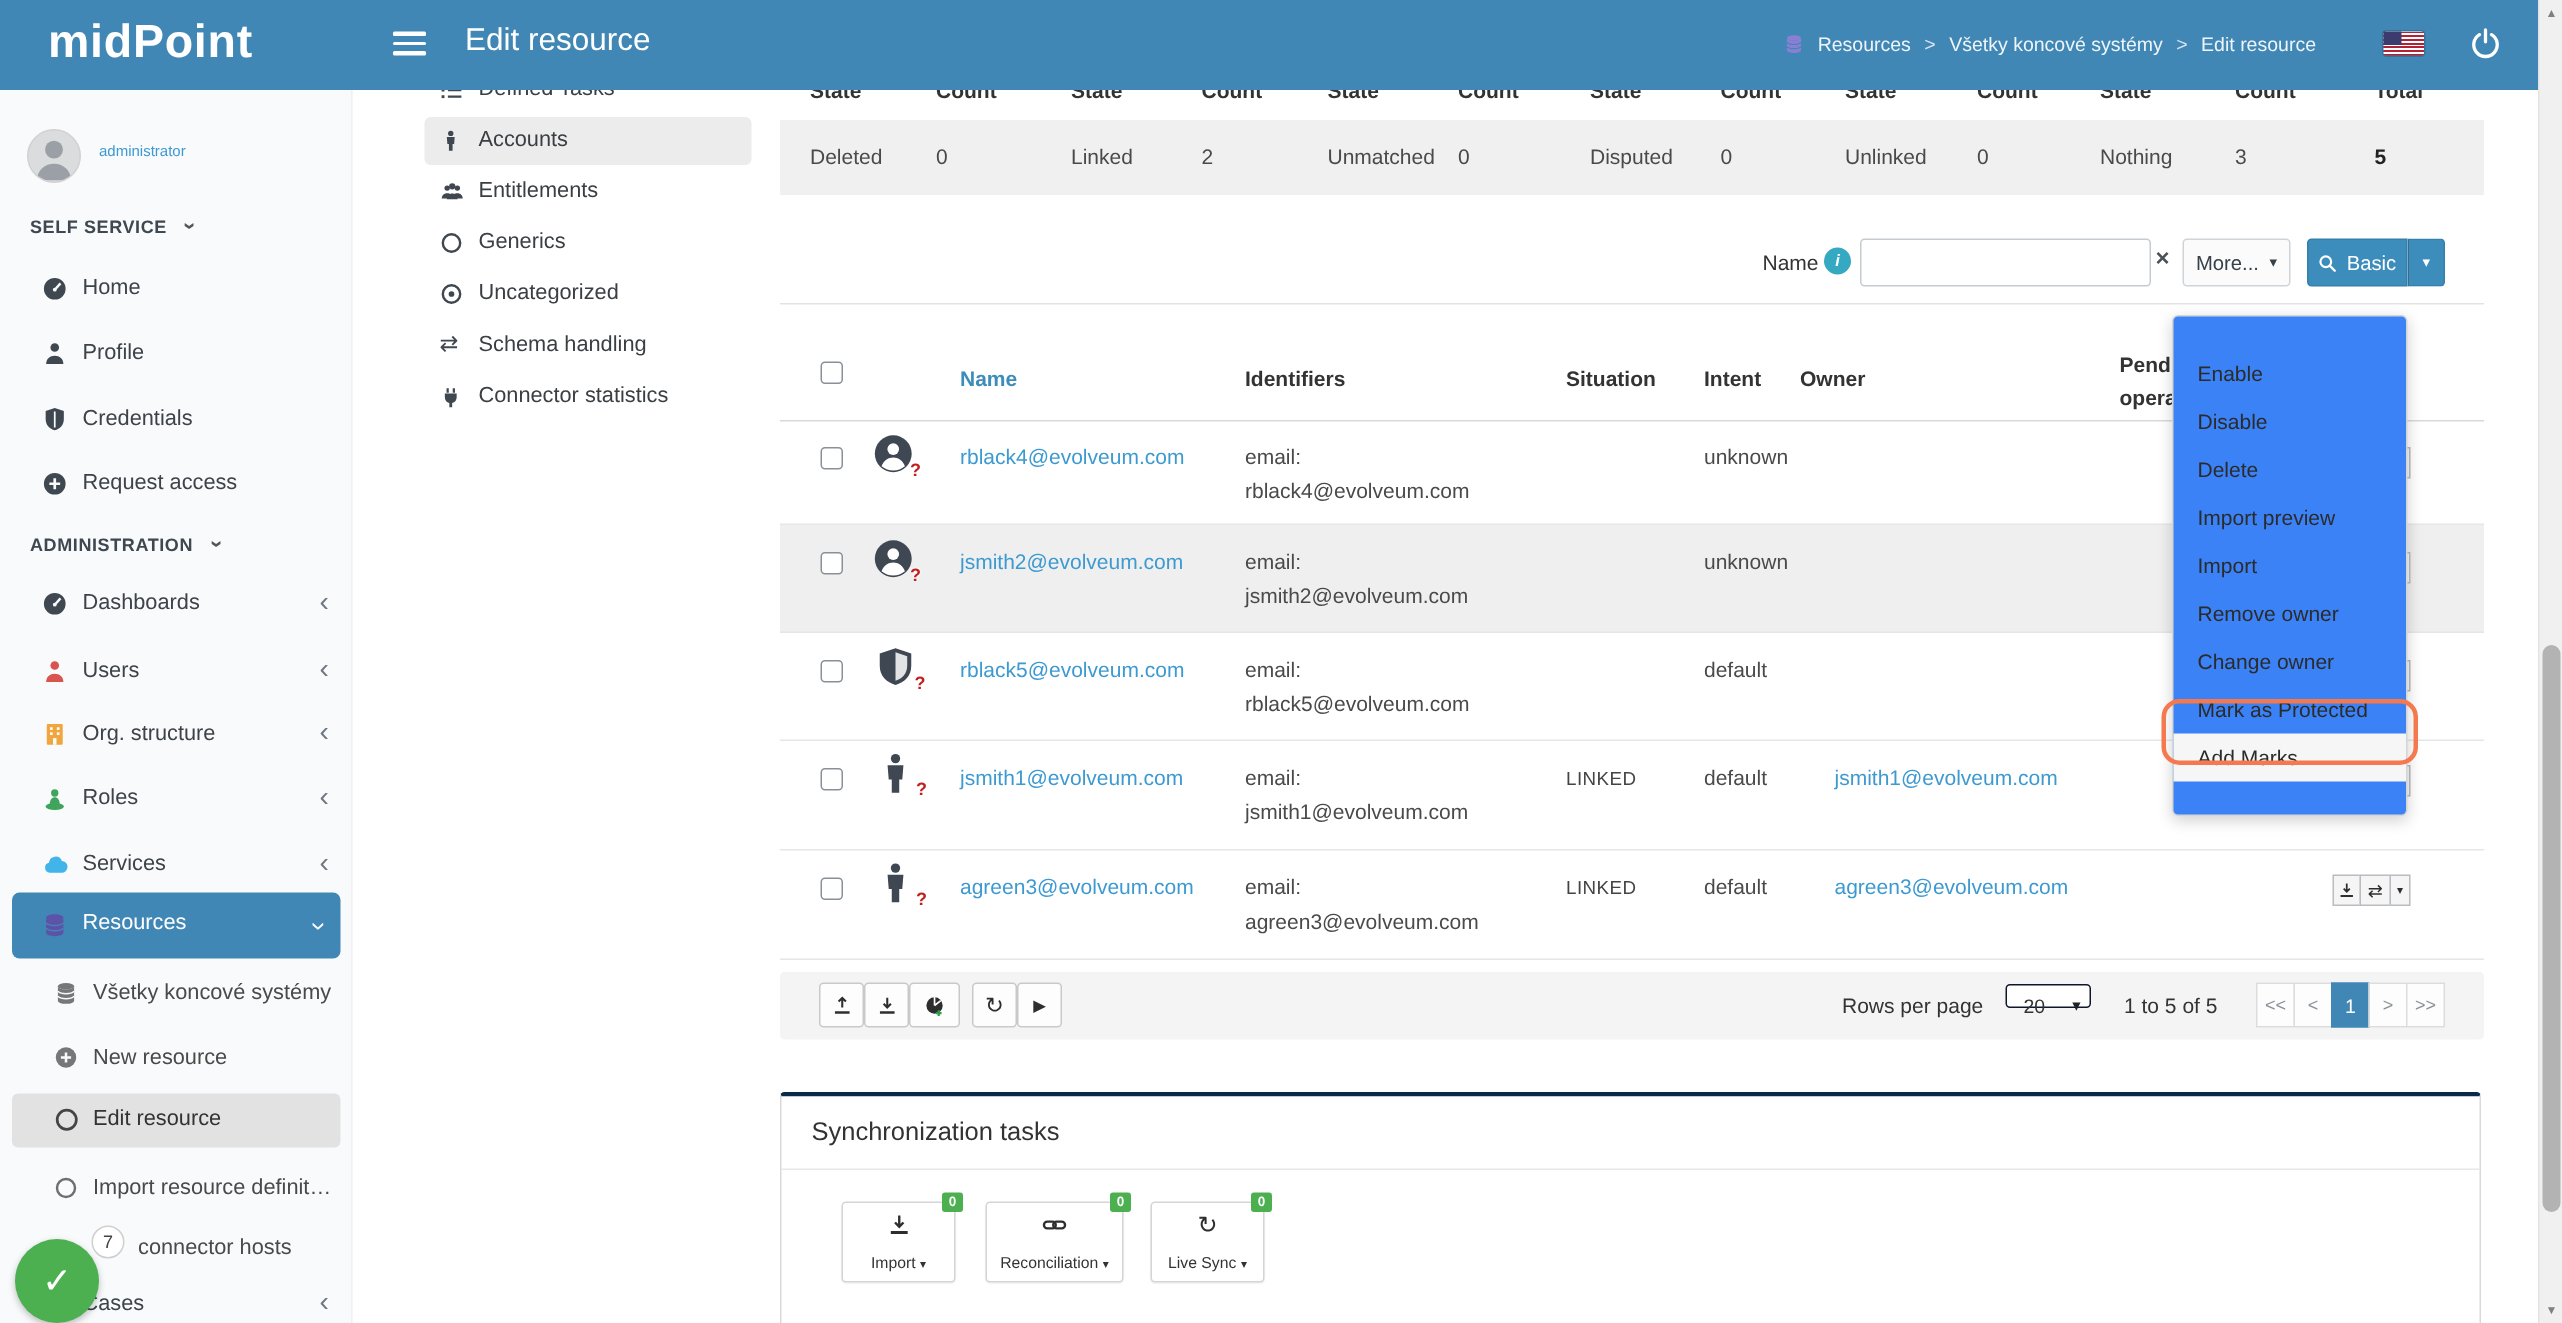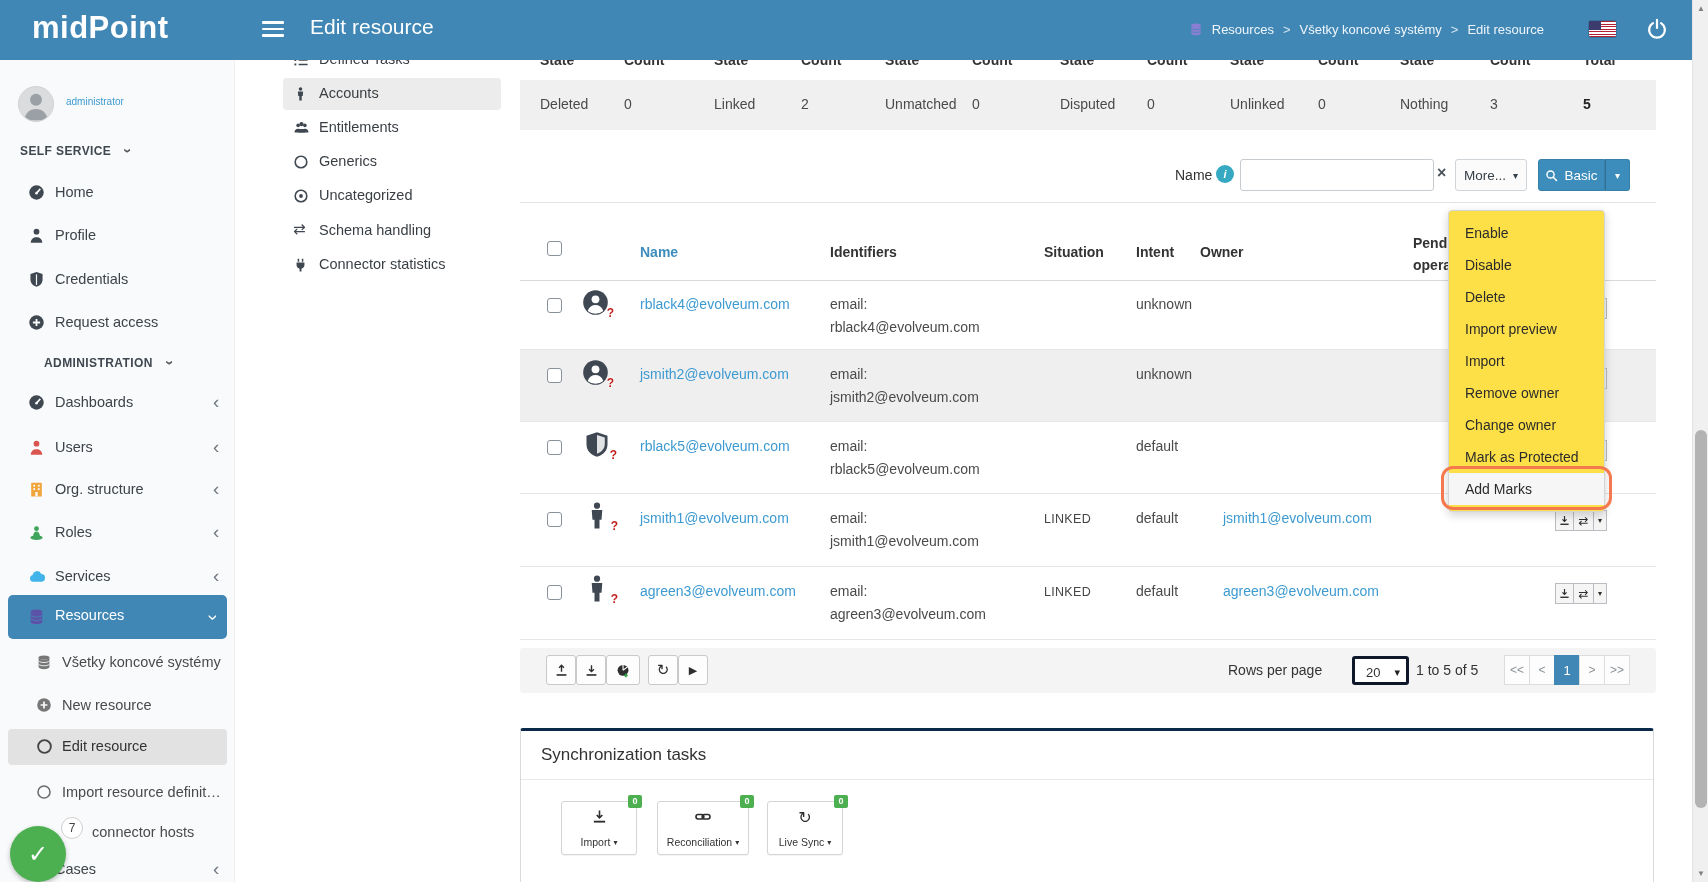--- a/index.html
+++ b/index.html
@@ -72,38 +72,38 @@
   .situ { font-size:12.5px; color:#444; letter-spacing:.3px; }
   .rowic { position:absolute; left:62px; top:9px; width:28px; height:28px; }
   .rowic .q { position:absolute; right:-4px; bottom:-3px; color:#c11f1f; font-weight:800; font-size:12px; text-shadow:0 0 2px #fff,0 0 2px #fff; }
   .acts { position:absolute; left:1035px; display:flex; }
   .acts .ab { height:21px; background:#f5f5f5; border:1px solid #b9bdc1; display:flex; align-items:center; justify-content:center; color:#2e2e2e; cursor:pointer; }
   .acts .ab + .ab { margin-left:-1px; }
 
   .fbar { position:absolute; left:0; top:590px; width:1136px; height:45px; background:#f4f4f4; border-radius:3px; }
   .tbtn { position:absolute; top:7px; height:30px; background:#fdfdfd; border:1px solid #c9c9c9; border-radius:3px; display:flex; align-items:center; justify-content:center; color:#2e2e2e; cursor:pointer; }
   .rppl { position:absolute; left:708px; top:14px; font-size:14px; color:#333; }
-  .rpps { position:absolute; left:817px; top:8px; width:57px; height:29px; background:#fff; border:3px solid #0f172a; border-radius:3px; font-size:13px; color:#333; cursor:pointer;margin-left:15px; }
+  .rpps { position:absolute; left:817px; top:8px; width:57px; height:16px; background:#fff; border:1px solid #0f172a; border-radius:3px; font-size:13px; color:#333; cursor:pointer; }
   .rpps .v { position:absolute; left:11px; top:6px; }
   .rpps .c { position:absolute; right:6px; top:7px; font-size:11px; color:#222; }
   .rngt { position:absolute; left:896px; top:14px; font-size:14px; color:#333; }
   .pager { position:absolute; left:984px; top:7px; display:flex; }
   .pager .pc { width:26px; height:30px; border:1px solid #dcdcdc; background:#fdfdfd; color:#8a9196; font-size:12px; display:flex; align-items:center; justify-content:center; cursor:pointer; }
   .pager .pc + .pc { margin-left:-1px; }
   .pager .active { background:#4187b5; border-color:#4187b5; color:#fff; font-size:13px; }
 
   .synccard { position:absolute; left:0; top:670px; width:1134px; height:210px; background:#fff; border:1px solid #d9d9d9; border-top:3px solid #0b2a4a; border-radius:3px; }
   .synctitle { position:absolute; left:20px; top:14px; font-size:17px; color:#333; }
   .syncdiv { position:absolute; left:0; top:48px; width:100%; height:1px; background:#e8e8e8; }
   .task { position:absolute; top:70px; height:54px; background:#fff; border:1px solid #d5d5d5; border-radius:3px; box-shadow:0 1px 1px rgba(0,0,0,.05); cursor:pointer; }
   .task .tic { position:absolute; left:0; right:0; top:7px; height:18px; display:flex; justify-content:center; color:#2e2e2e; }
   .task .tlb { position:absolute; left:0; right:0; bottom:6px; display:flex; justify-content:center; align-items:center; gap:3px; font-size:10.5px; color:#333; }
   .task .badge { position:absolute; right:-6px; top:-7px; min-width:14px; height:13px; background:#4caf50; color:#fff; font-size:9px; font-weight:700; text-align:center; line-height:13px; border-radius:2px; padding:0 2px; }
 
-  .cmenu { position:absolute; left:928px; top:152px; width:157px; background:#fde047; border:1px solid #d5d5d5; border-radius:4px; box-shadow:0 3px 10px rgba(0,0,0,.18); padding:6px 0; z-index:40; }
+  .cmenu { position:absolute; left:928px; top:152px; width:157px; background:#3b82f6; border:1px solid #d5d5d5; border-radius:4px; box-shadow:0 3px 10px rgba(0,0,0,.18); padding:22px 0; z-index:40; }
   .cmenu .ci { height:32px; line-height:32px; padding-left:16px; font-size:14px; color:#2b2b2b; cursor:pointer; }
   .cmenu .hl { background:#f6f6f6; }
   .oring { position:absolute; left:921px; top:408px; width:171px; height:44px; border:3px solid #f4794f; border-radius:12px; z-index:45; pointer-events:none; }
 
   svg { display:block; }
 </style>
 </head>
 <body>
 
 <div class="topbar">
@@ -184,21 +184,21 @@
   <div class="sitem" style="top:209px;">
     <span class="ic">
         <svg width="17" height="17" viewBox="0 0 16 16" fill="#3f4750">
           <path d="M8 1l5.7 1.9v4.9c0 3.9-2.5 6.2-5.7 7.1-3.2-.9-5.7-3.2-5.7-7.1V2.9z"></path>
           <path d="M8 3.2v9.9" stroke="#f9fafb" stroke-width="1.1"></path>
         </svg>
       </span>
     <span class="lbl">Credentials</span>
   </div>
 
-  <div class="sect" style="top:296px;margin-left:24px;">
+  <div class="sect" style="top:296px;">
     <span>ADMINISTRATION</span>
     <span class="chev-down" style="font-size:15px;color:#555;">‹</span>
   </div>
 
   <div class="sitem" style="top:332px;">
     <span class="ic">
         <svg width="17" height="17" viewBox="0 0 16 16" fill="#3f4750">
           <circle cx="8" cy="8" r="6.8"></circle>
           <line x1="8" y1="8.6" x2="11.6" y2="4.6" stroke="#f9fafb" stroke-width="1.5"></line>
           <circle cx="8" cy="8.6" r="1.2" fill="#f9fafb"></circle>

